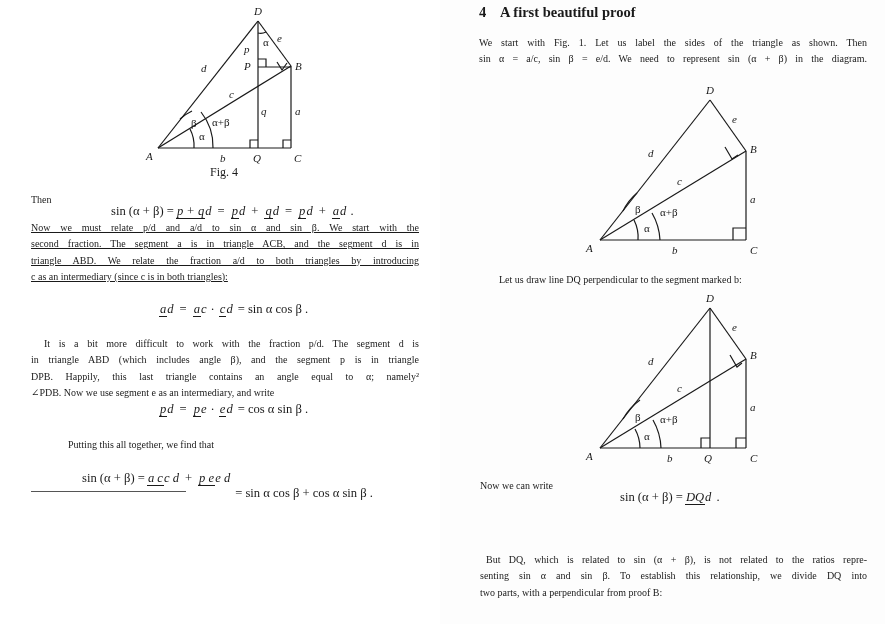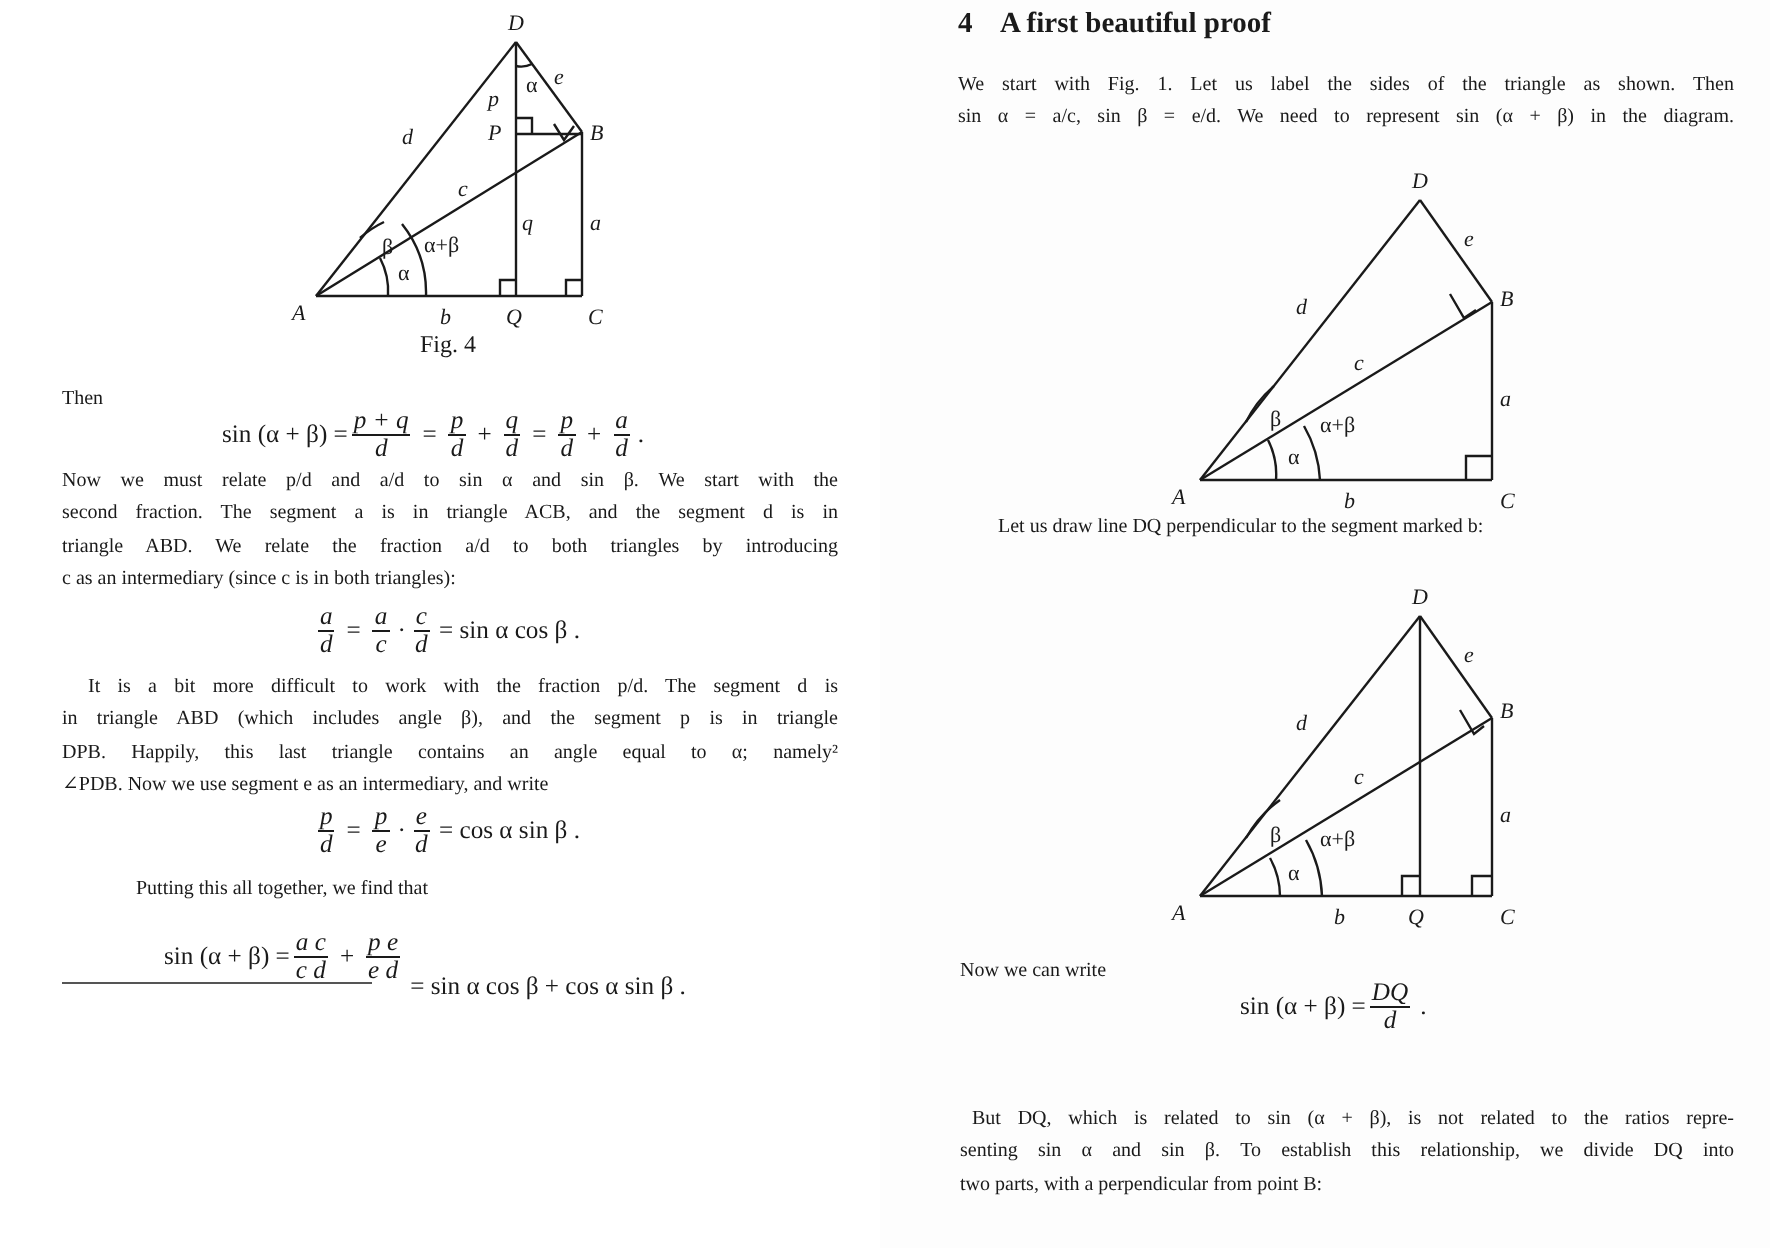--- a/index.html
+++ b/index.html
@@ -5,21 +5,21 @@
   html, body { margin:0; padding:0; }
   body { width:885px; height:624px; background:#ffffff; position:relative; overflow:hidden;
          font-family:"Liberation Serif", "DejaVu Serif", serif; color:#1a1a1a; }
   .page { position:absolute; top:0; height:624px; }
   #page-left { left:0; width:440px; background:#ffffff; }
   #page-right { left:440px; width:445px; background:#fdfdfd; }
   .txt { position:absolute; font-size:10px; line-height:16.3px; white-space:nowrap; }
   .just { text-align:justify; text-align-last:justify; white-space:normal; }
   .indent { text-indent:13px; }
   .eq { position:absolute; font-size:12.6px; display:flex; align-items:center; white-space:nowrap; }
-  .frac { display:inline-flex; flex-direction:column; align-items:center; margin:0 2px; line-height:13px; vertical-align:middle; }
+  .frac { display:inline-flex; flex-direction:row; align-items:center; margin:0 2px; line-height:13px; vertical-align:middle; }
   .frac .num { border-bottom:1px solid #1a1a1a; padding:0 1px; font-style:italic; }
   .frac .den { font-style:italic; }
   .op { margin:0 4px; }
   .h1 { position:absolute; font-weight:bold; font-size:14.5px; }
   .caption { position:absolute; font-size:12px; }
   svg text { font-family:"Liberation Serif", "DejaVu Serif", serif; }
   .rule { position:absolute; height:1px; background:#555; }
 </style>
 </head>
 <body>
@@ -92,21 +92,21 @@
         <span class="den">d</span>
       </span>
     <span class="op">+</span>
     <span class="frac">
         <span class="num">a</span>
         <span class="den">d</span>
       </span>
     <span style="margin-left:2px;">.</span>
   </div>
 
-  <div style="position:absolute;left:31px;top:233px;width:388px;">
+  <div style="position:absolute;left:31px;top:220px;width:388px;text-decoration:underline;">
     <div class="txt just" style="position:relative;">Now we must relate p/d and a/d to sin α and sin β. We start with the</div>
     <div class="txt just" style="position:relative;">second fraction. The segment a is in triangle ACB, and the segment d is in</div>
     <div class="txt just" style="position:relative;">triangle ABD. We relate the fraction a/d to both triangles by introducing</div>
     <div class="txt" style="position:relative;">c as an intermediary (since c is in both triangles):</div>
   </div>
 
   <div class="eq" style="left:157px;top:302px;">
     <span class="frac">
         <span class="num">a</span>
         <span class="den">d</span>
@@ -201,21 +201,21 @@
       <text x="92" y="179">b</text>
       <text x="170" y="179">C</text>
     </g>
     <g font-size="11" fill="#1a1a1a">
       <text x="55" y="138">β</text>
       <text x="80" y="141">α+β</text>
       <text x="64" y="157">α</text>
     </g>
   </svg>
 
-  <div class="txt" style="left:59px;top:256px;">Let us draw line DQ perpendicular to the segment marked b:</div>
+  <div class="txt" style="left:59px;top:272px;">Let us draw line DQ perpendicular to the segment marked b:</div>
 
   <svg style="position:absolute;left:140px;top:285px;" width="200" height="185" viewBox="0 0 200 185">
     <g stroke="#1a1a1a" stroke-width="1.2" fill="none">
       <line x1="20" y1="163" x2="166" y2="163"></line>
       <line x1="166" y1="163" x2="166" y2="74"></line>
       <line x1="20" y1="163" x2="166" y2="74"></line>
       <line x1="20" y1="163" x2="130" y2="23"></line>
       <line x1="130" y1="23" x2="166" y2="74"></line>
       <line x1="130" y1="23" x2="130" y2="163"></line>
       <polyline points="121,163 121,153 130,153"></polyline>
@@ -251,15 +251,15 @@
     <span class="frac">
         <span class="num">DQ</span>
         <span class="den">d</span>
       </span>
     <span style="margin-left:3px;">.</span>
   </div>
 
   <div style="position:absolute;left:40px;top:524px;width:387px;margin-top:28px;">
     <div class="txt just" style="position:relative;text-indent:6px;">But DQ, which is related to sin (α + β), is not related to the ratios repre-</div>
     <div class="txt just" style="position:relative;">senting sin α and sin β. To establish this relationship, we divide DQ into</div>
-    <div class="txt" style="position:relative;">two parts, with a perpendicular from point B:</div>
+    <div class="txt" style="position:relative;">two parts, with a perpendicular from proof B:</div>
   </div>
 </div>
 
 </body></html>

